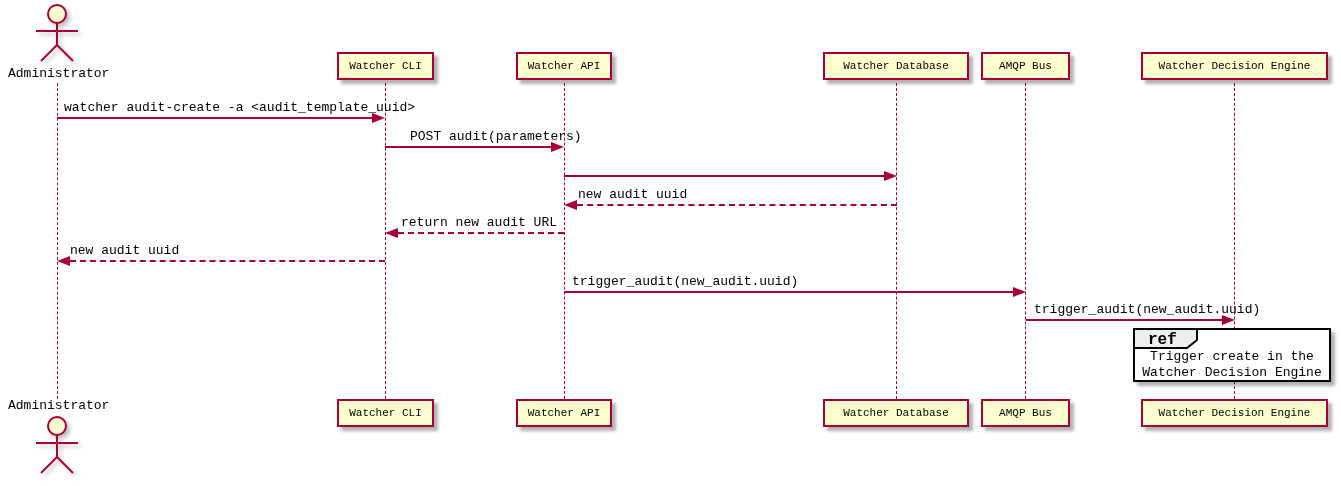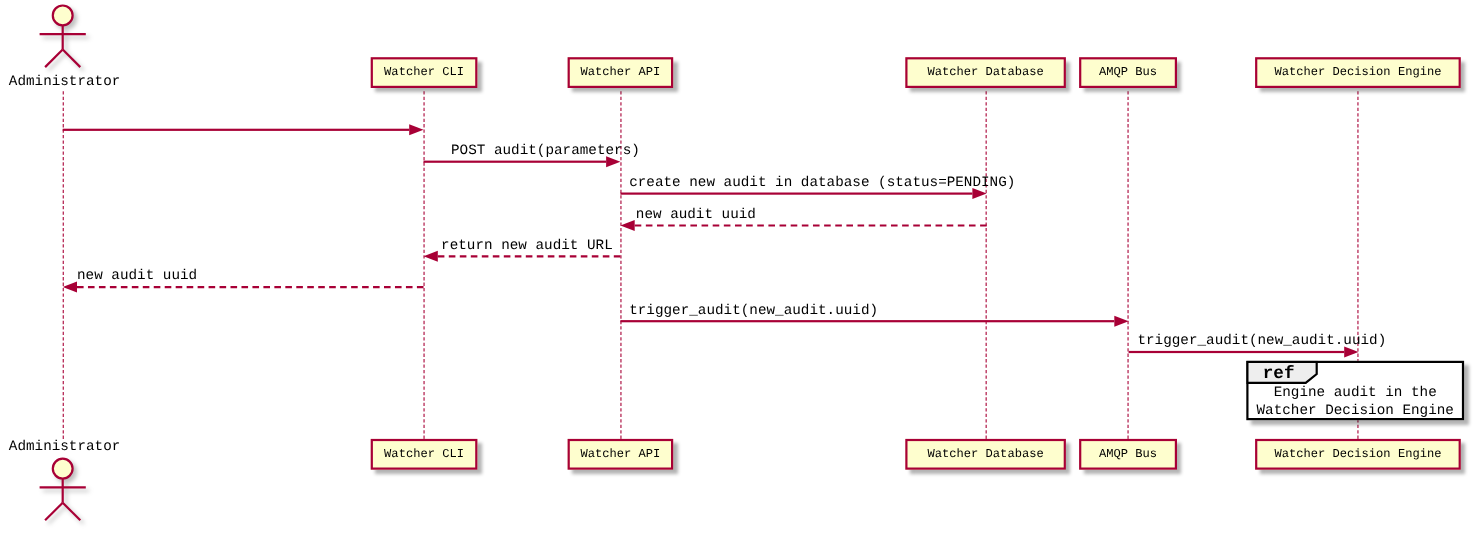--- a/index.html
+++ b/index.html
@@ -65,28 +65,28 @@
     <line x1="23" y1="42" x2="39" y2="58" stroke="#A80036" stroke-width="2"></line>
   </svg>
   <div class="actor-label" style="left:8px; top:66px;">Administrator</div>
 
   <div class="pbox" style="left:337px;  width:93px;">Watcher CLI</div>
   <div class="pbox" style="left:516px;  width:92px;">Watcher API</div>
   <div class="pbox" style="left:823px;  width:142px;">Watcher Database</div>
   <div class="pbox" style="left:981px;  width:85px;">AMQP Bus</div>
   <div class="pbox" style="left:1141px; width:183px;">Watcher Decision Engine</div>
 
+  <div class="msg-label" style="left:64px; top:100px;">watcher audit-create -a &lt;audit_template_uuid&gt;</div>
   <div class="msg-line solid" style="left:57px; top:117px; width:315px;"></div>
   <div class="ah right" style="left:372px; top:113px;"></div>
 
   <div class="msg-label" style="left:410px; top:129px;">POST audit(parameters)</div>
   <div class="msg-line solid" style="left:385px; top:146px; width:166px;"></div>
   <div class="ah right" style="left:551px; top:142px;"></div>
 
-  <div class="msg-label" style="left:572px; top:158px;">create new audit in database (status=PENDING)</div>
   <div class="msg-line solid" style="left:564px; top:175px; width:320px;"></div>
   <div class="ah right" style="left:884px; top:171px;"></div>
 
   <div class="msg-label" style="left:578px; top:187px;">new audit uuid</div>
   <div class="msg-line dashed" style="left:577px; top:204px; width:320px;"></div>
   <div class="ah left" style="left:564px; top:200px;"></div>
 
   <div class="msg-label" style="left:401px; top:215px;">return new audit URL</div>
   <div class="msg-line dashed" style="left:398px; top:232px; width:166px;"></div>
   <div class="ah left" style="left:385px; top:228px;"></div>
@@ -102,21 +102,21 @@
   <div class="msg-label" style="left:1034px; top:302px;">trigger_audit(new_audit.uuid)</div>
   <div class="msg-line solid" style="left:1026px; top:319px; width:196px;"></div>
   <div class="ah right" style="left:1222px; top:315px;"></div>
 
   <div class="refbox">
     <svg class="ref-pentagon" width="70" height="22" viewBox="0 0 70 22">
       <path d="M1,1 H64 V12 L54,20 H1 Z" fill="#EEEEEE" stroke="#000000" stroke-width="2"></path>
     </svg>
     <div class="ref-keyword">ref</div>
     <div class="ref-body">
-      <div>Engine audit in the</div>
+      <div>Trigger create in the</div>
       <div>Watcher Decision Engine</div>
     </div>
   </div>
 
   <div class="pbox bottom" style="left:337px;  width:93px;">Watcher CLI</div>
   <div class="pbox bottom" style="left:516px;  width:92px;">Watcher API</div>
   <div class="pbox bottom" style="left:823px;  width:142px;">Watcher Database</div>
   <div class="pbox bottom" style="left:981px;  width:85px;">AMQP Bus</div>
   <div class="pbox bottom" style="left:1141px; width:183px;">Watcher Decision Engine</div>
 

